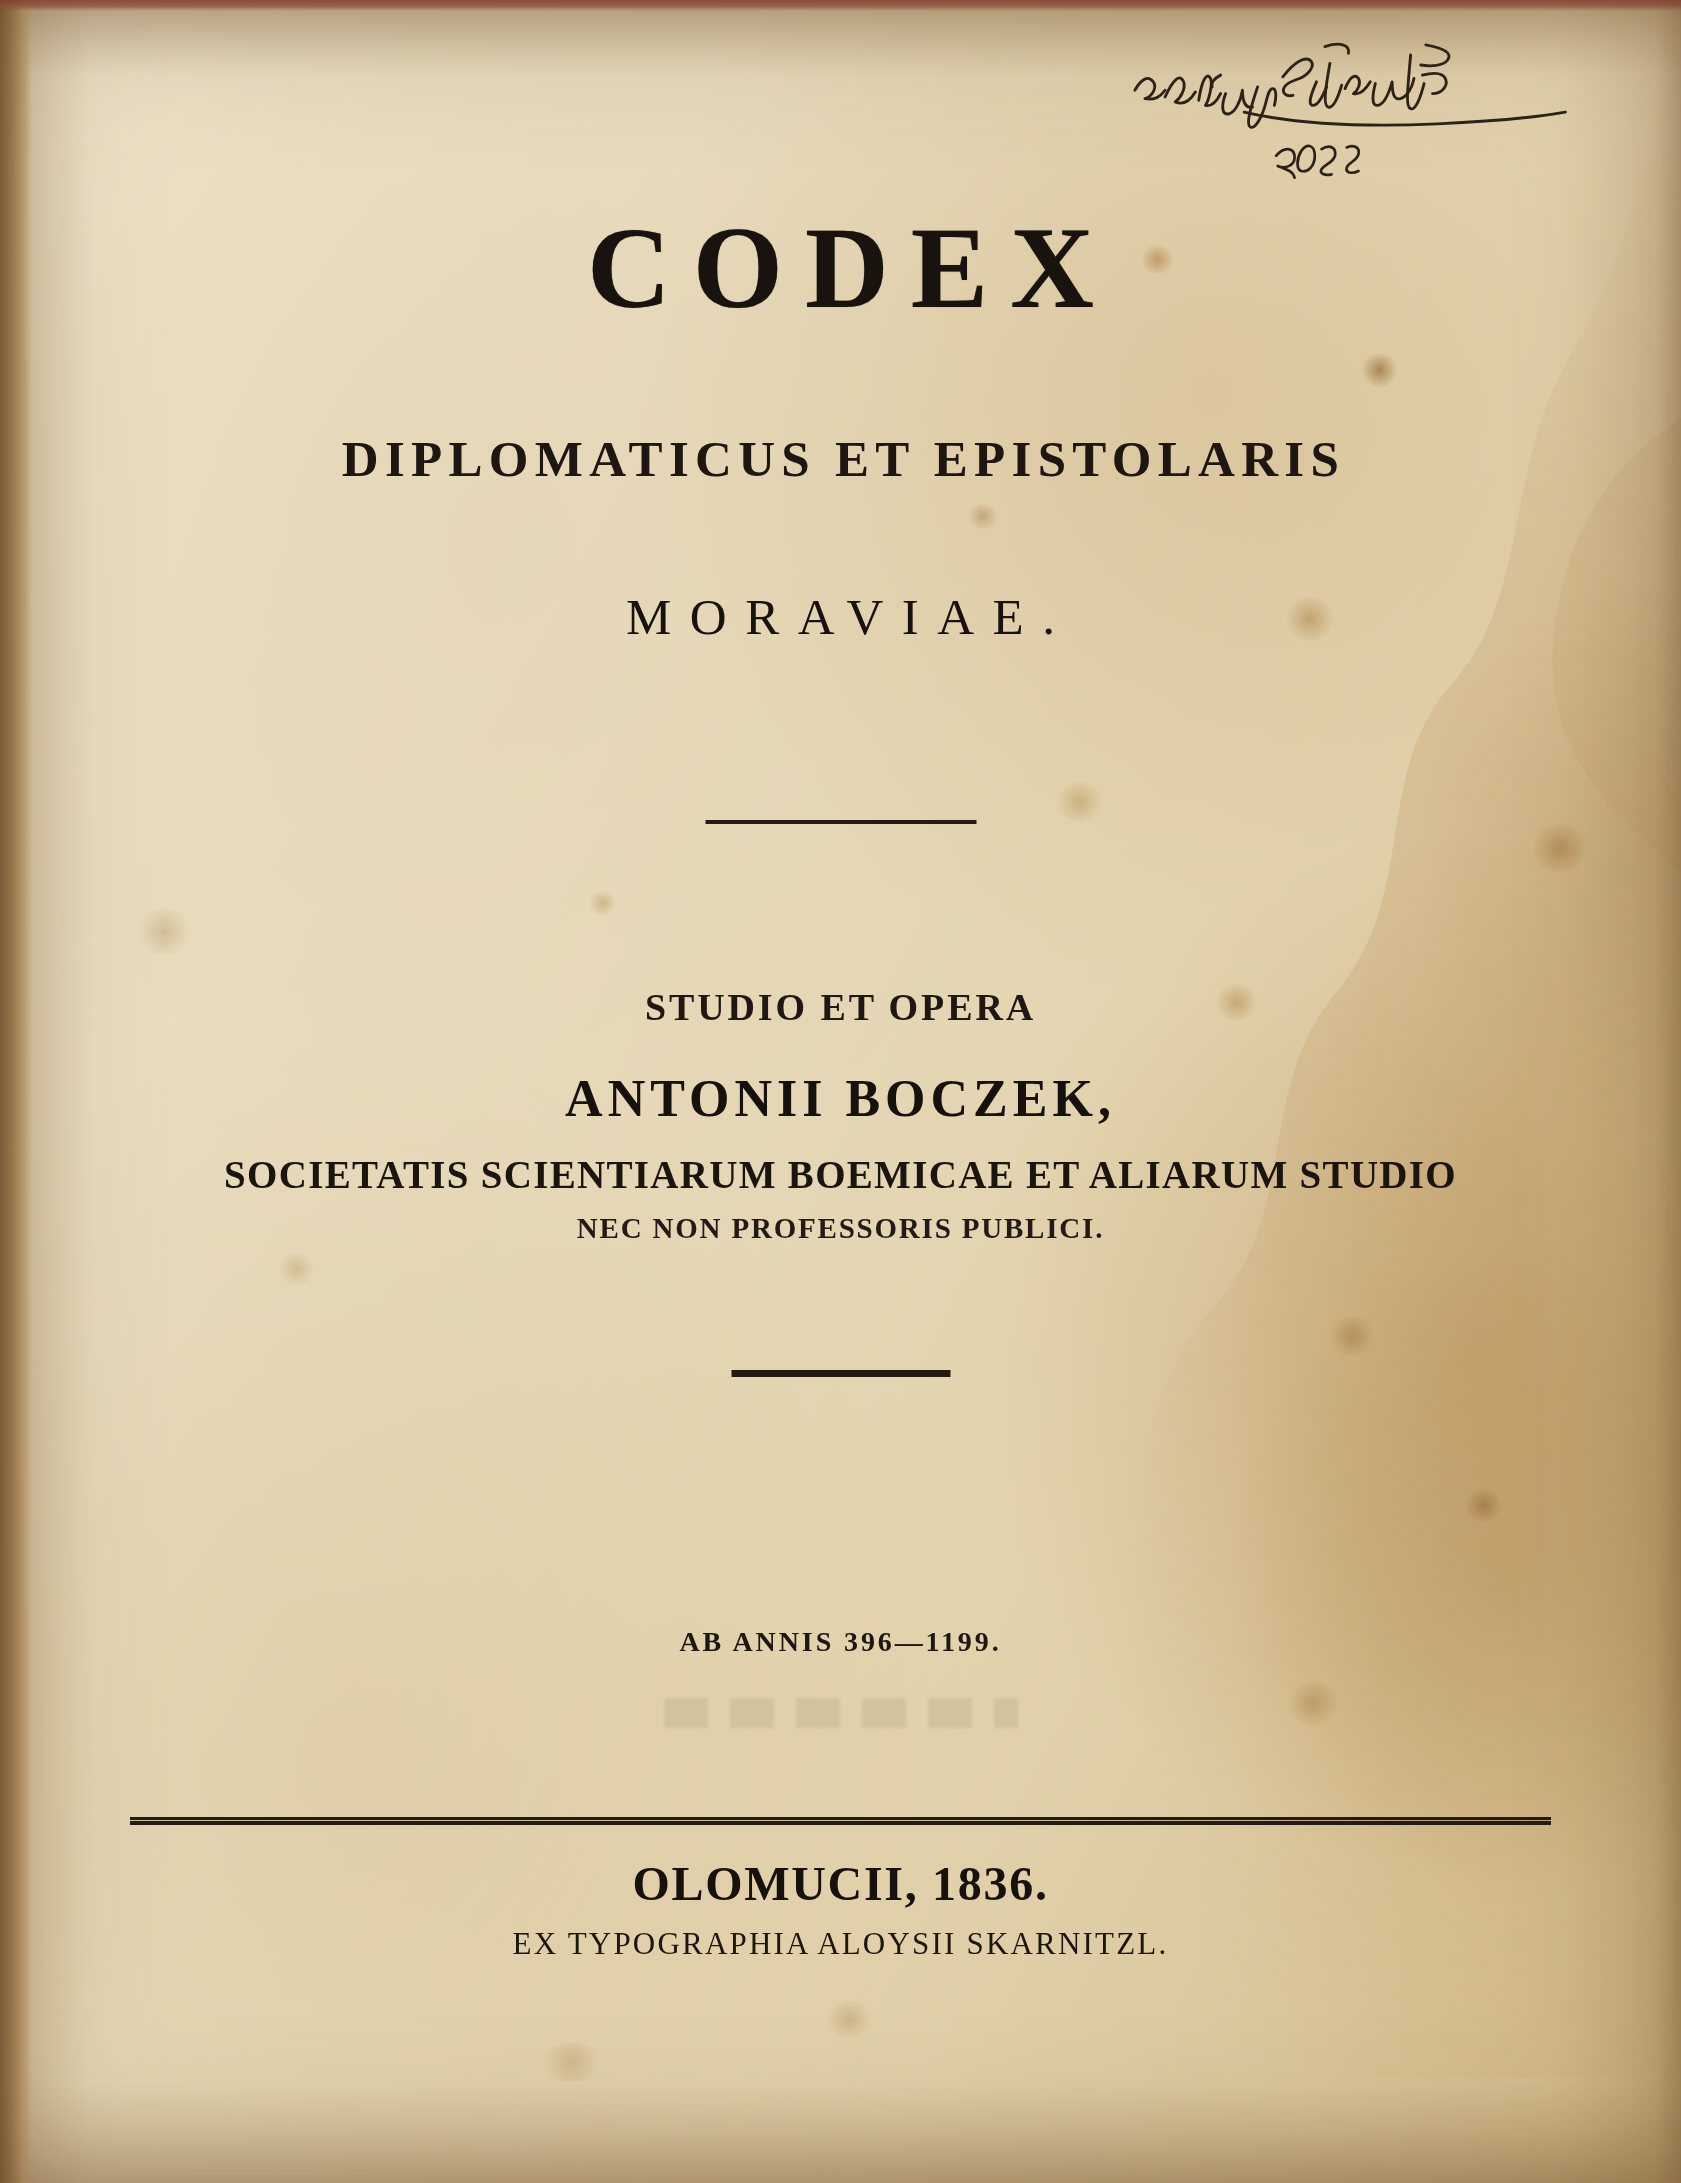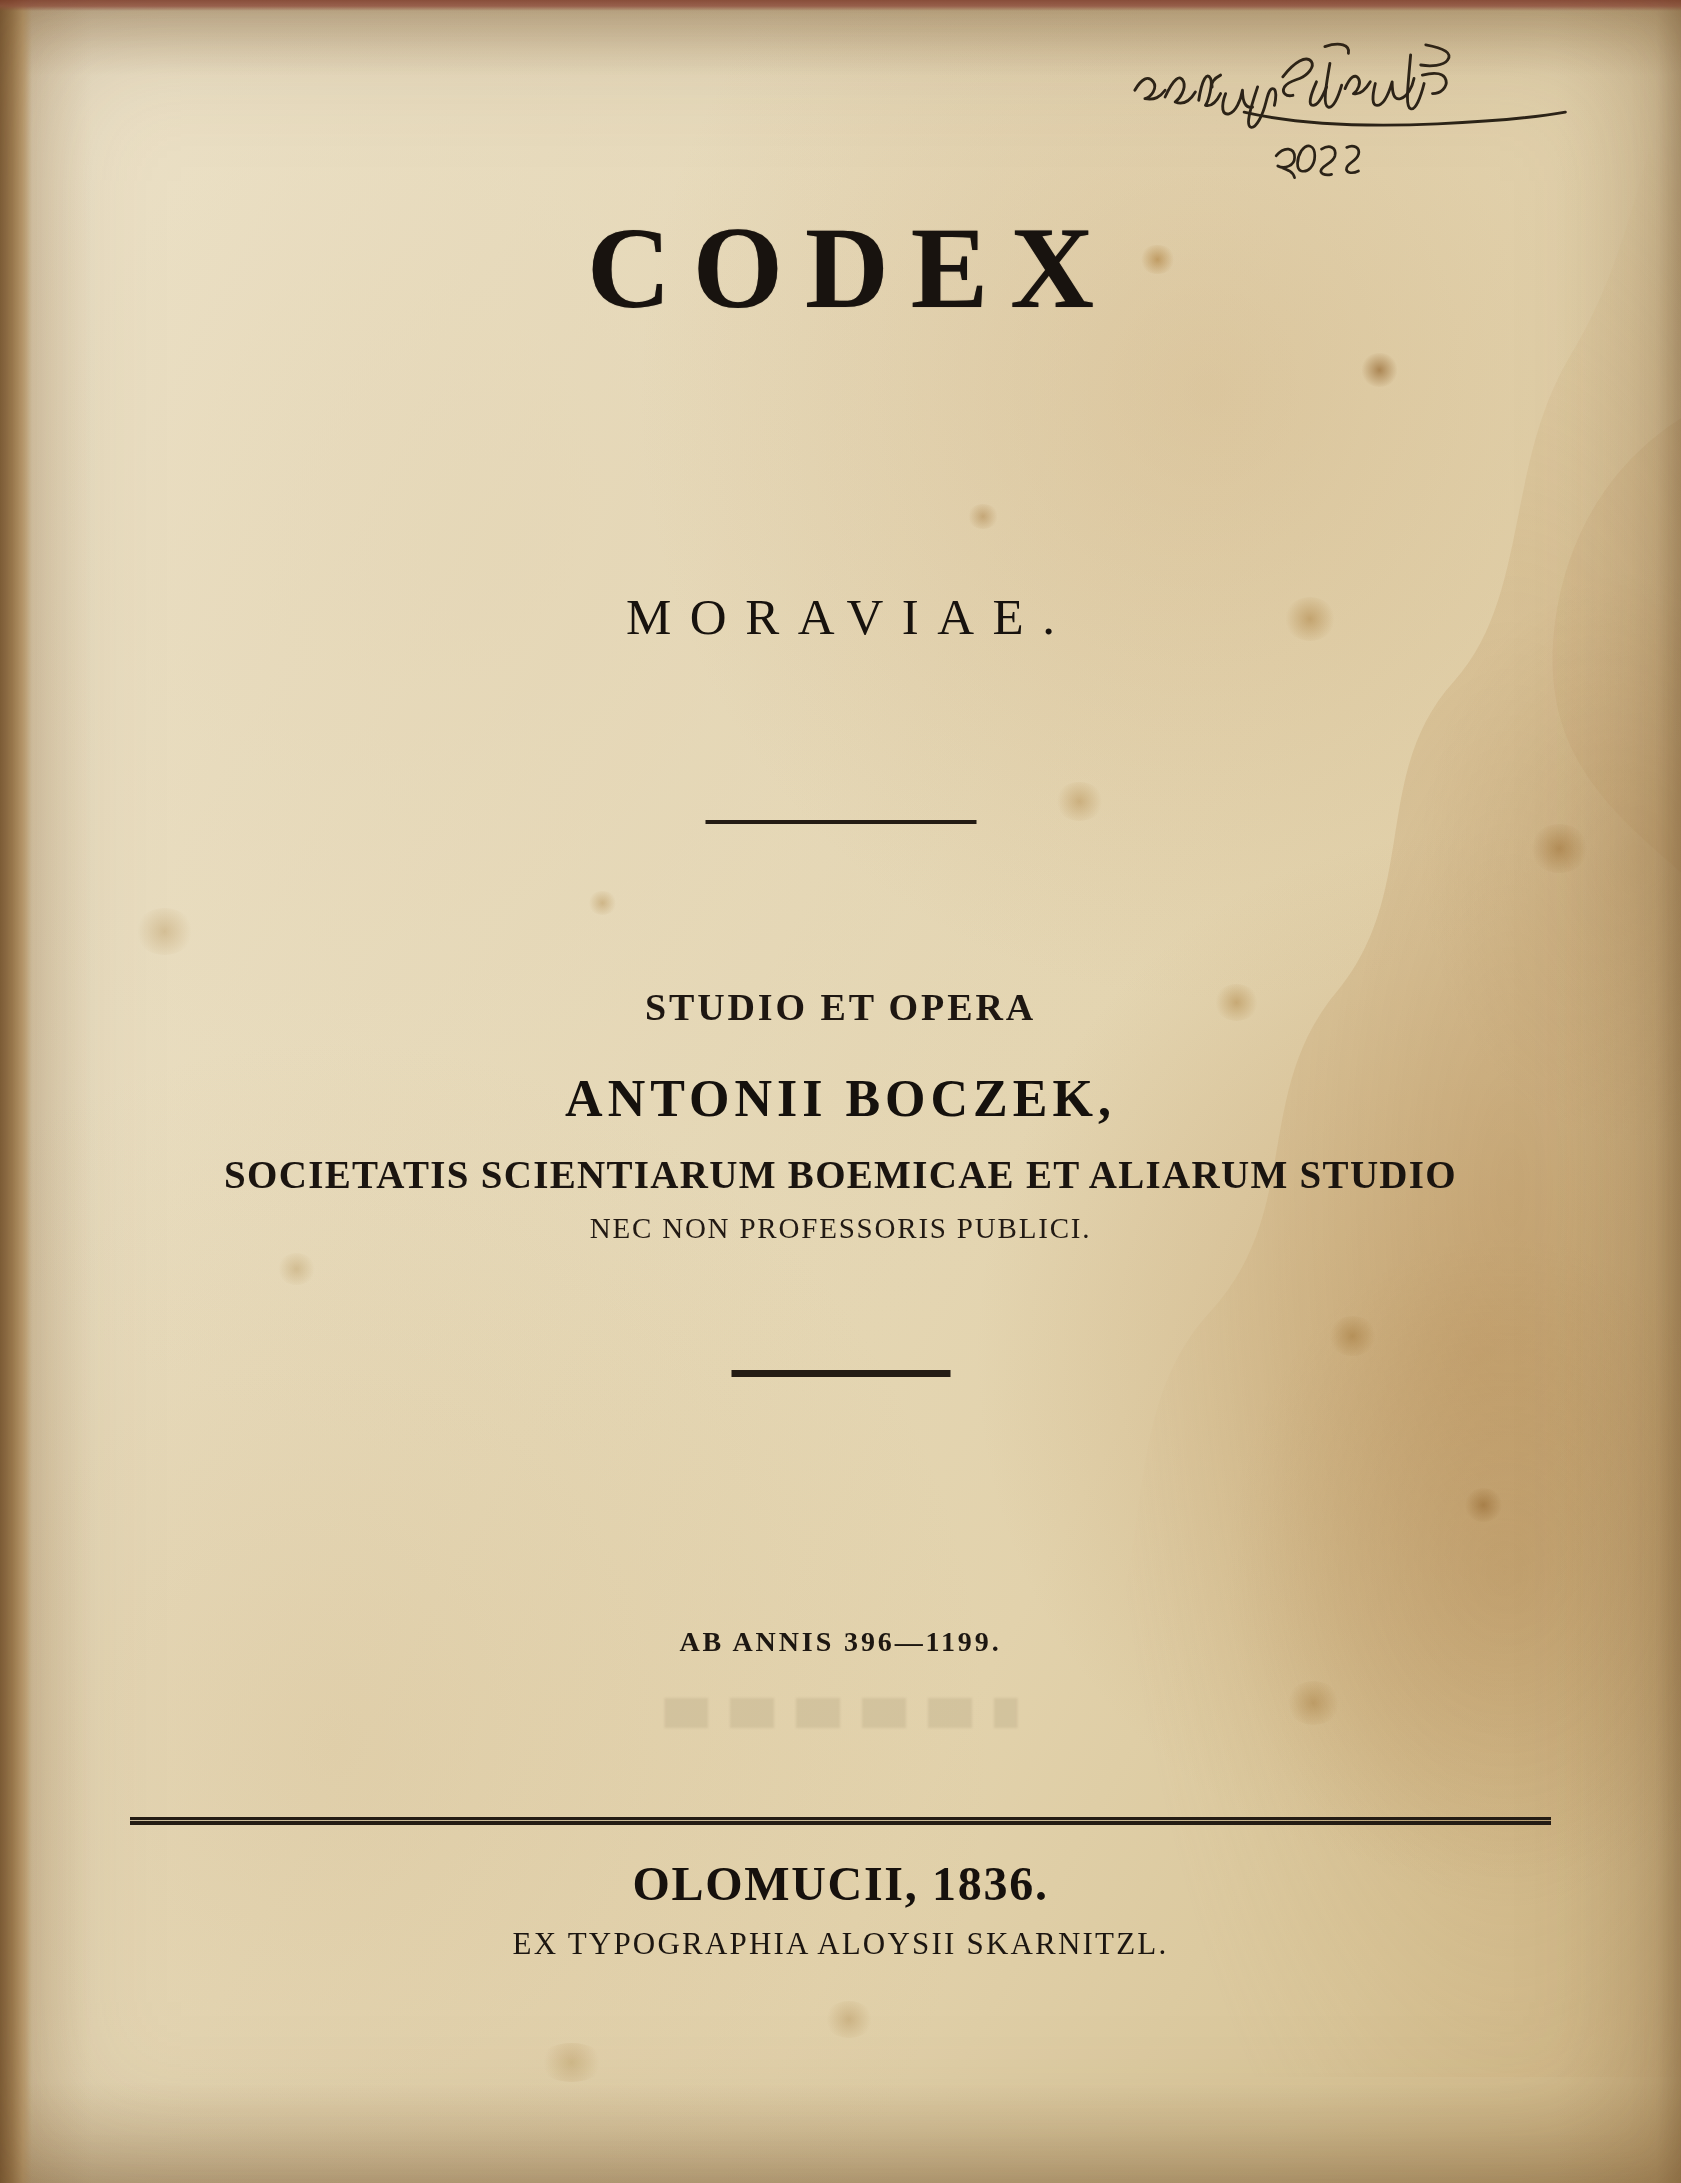--- a/index.html
+++ b/index.html
@@ -145,21 +145,21 @@
     font-size: 39px;
     letter-spacing: 1.3px;
     font-weight: 700;
     color: #1b1510;
   }
   .professor {
     position: absolute;
     top: 1212px; left: 0; right: 0;
     font-size: 29px;
     letter-spacing: 1.8px;
-    font-weight: 400;
+    font-weight: 700;
     color: #221a14;
   }
 
   .tomus {
     position: absolute;
     top: 1543px; left: 0; right: 0;
     font-size: 53px;
     letter-spacing: 11px;
     font-weight: 700;
     text-indent: 11px;
@@ -293,20 +293,21 @@
     <g fill="none" stroke="#2b2318" stroke-width="3.2" stroke-linecap="round" stroke-linejoin="round">
       <path d="M188,140 c10,-12 22,-10 22,2 c0,10 -12,14 -20,10 c10,4 18,6 20,14"></path>
       <path d="M218,134 c8,-10 16,-6 16,6 c0,12 -8,20 -16,18 c-6,-2 -6,-14 0,-24"></path>
       <path d="M242,132 c10,-6 18,-2 16,8 c-2,8 -12,10 -16,16 c-3,5 4,8 12,6"></path>
       <path d="M272,130 c8,-4 16,0 14,8 c-2,8 -12,10 -14,16 c-2,6 6,8 14,4"></path>
     </g>
   </svg>
 
   <div class="content">
     <div class="center title-main">CODEX</div>
+    <div class="center title-sub1">DIPLOMATICUS ET EPISTOLARIS</div>
     <div class="center title-sub2">MORAVIAE.</div>
 
     <div class="rule-short rule-1"></div>
 
     <div class="center studio">STUDIO ET OPERA</div>
     <div class="center author">ANTONII BOCZEK,</div>
     <div class="center society">SOCIETATIS SCIENTIARUM BOEMICAE ET ALIARUM STUDIO</div>
     <div class="center professor">NEC NON PROFESSORIS PUBLICI.</div>
 
     <div class="rule-short rule-2"></div>

